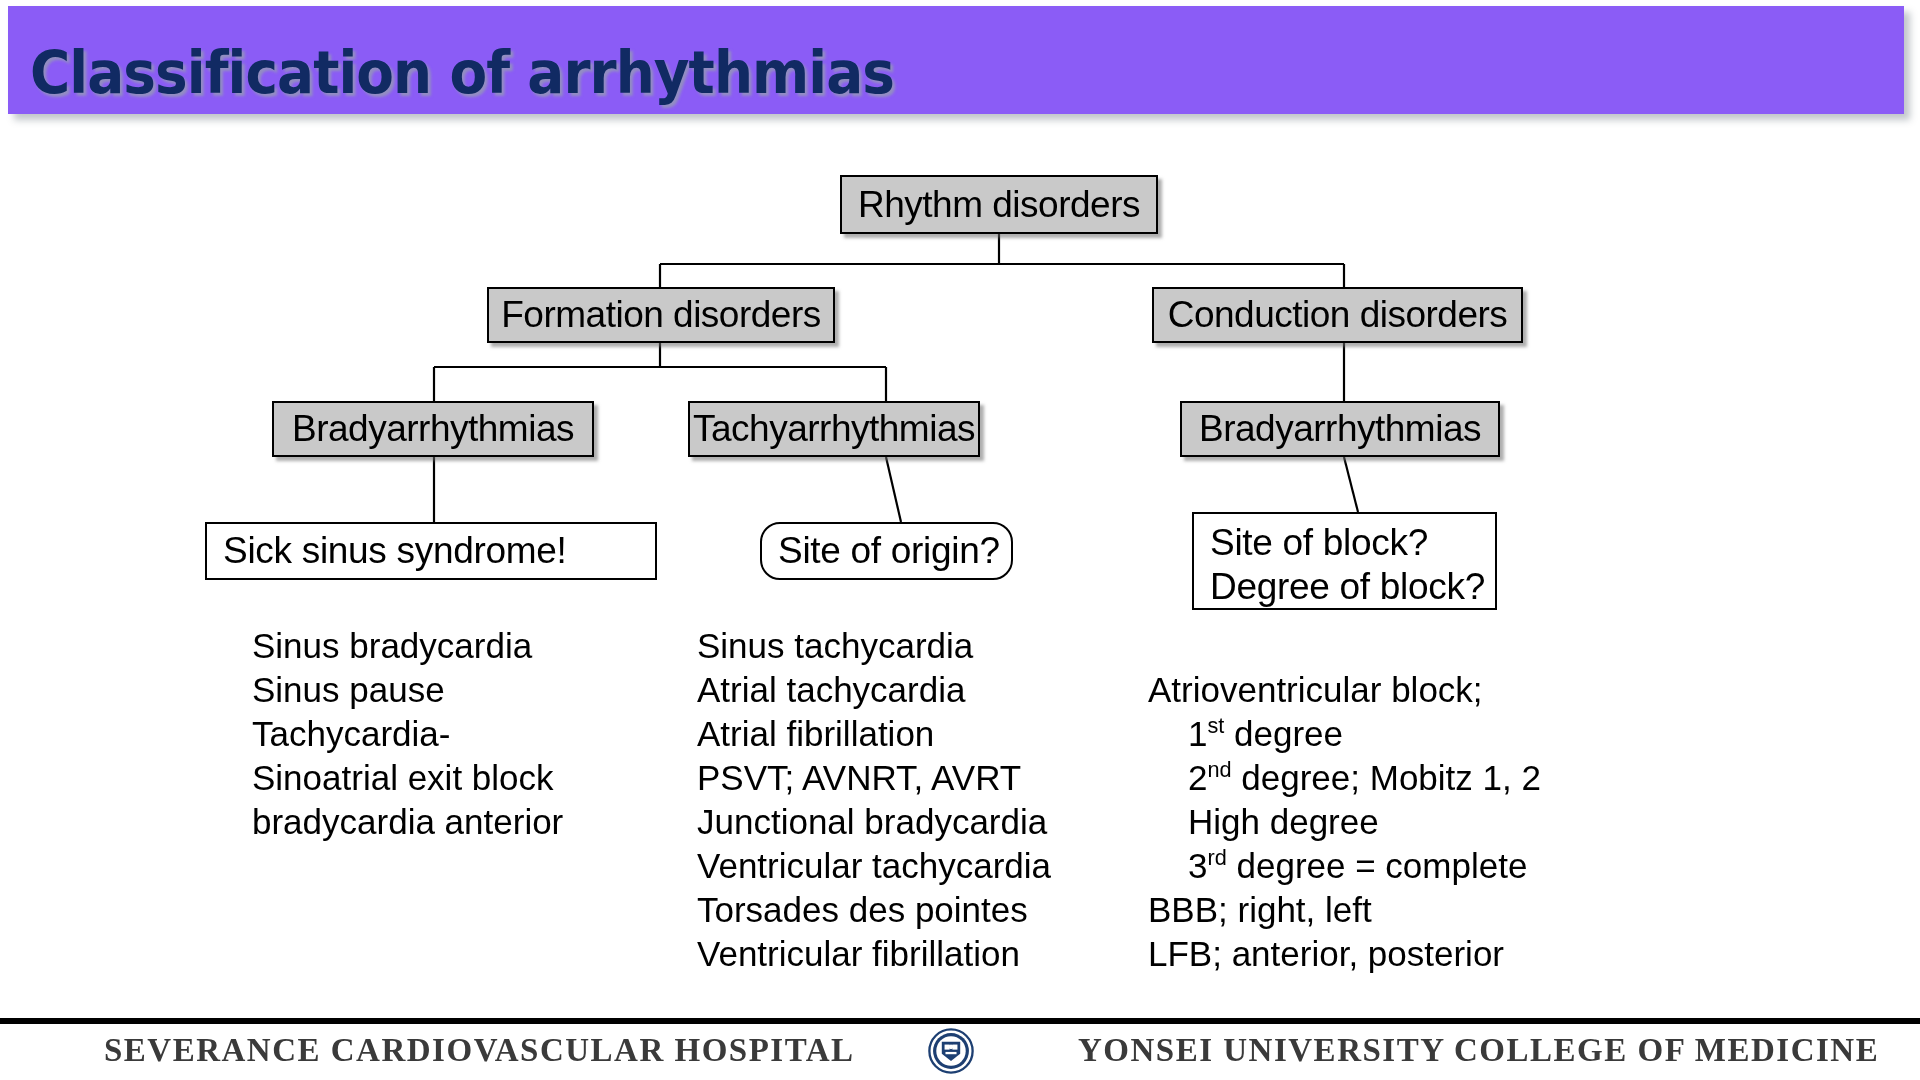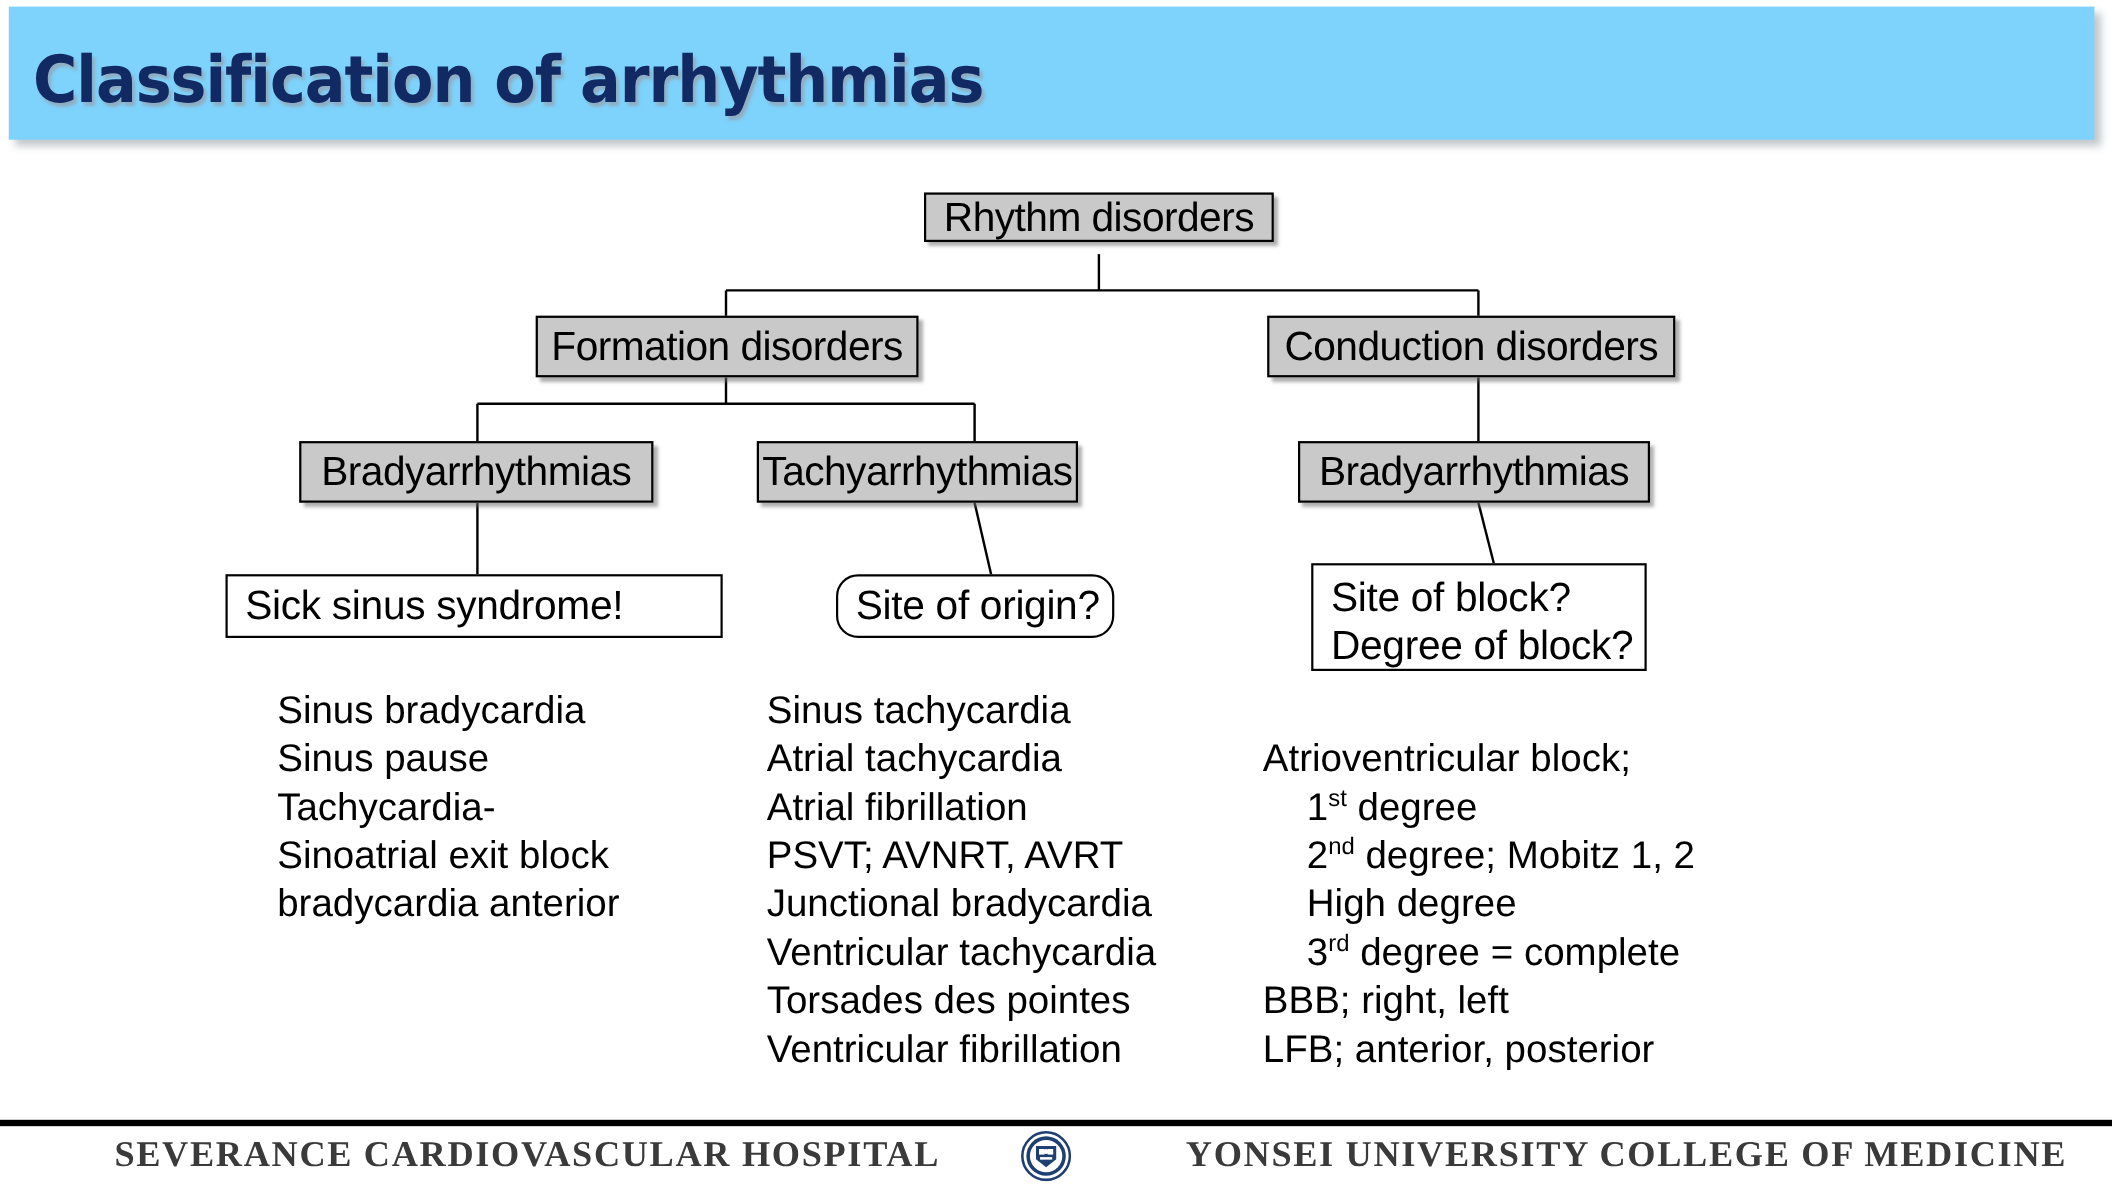--- a/index.html
+++ b/index.html
@@ -14,22 +14,22 @@
     overflow: hidden;
     font-family: "Liberation Sans", sans-serif;
   }
 
   
   #title-banner {
     position: absolute;
     left: 8px;
     top: 6px;
     width: 1896px;
-    height: 121px;
-    background: #7dd3fc;
+    height: 108px;
+    background: #8b5cf6;
     box-shadow: 6px 6px 7px rgba(120,130,140,0.45);
     box-sizing: border-box;
   }
   #title-text {
     position: absolute;
     left: 22px;
     top: 32px;
     font-size: 59px;
     font-weight: bold;
     color: #112a63;
@@ -114,20 +114,21 @@
     height: 6px;
     background: #000000;
   }
   #footer {
     position: absolute;
     left: 0;
     top: 1024px;
     width: 1920px;
     height: 56px;
     background: #ffffff;
+    border-radius: 16px;
   }
   .footer-text {
     position: absolute;
     top: 8px;
     font-family: "Liberation Serif", serif;
     font-size: 33px;
     font-weight: bold;
     color: #3a3a3a;
     letter-spacing: 1.5px;
     white-space: nowrap;
@@ -170,21 +171,21 @@
       <path d="M 434,457 L 434,522"></path>
 
       <path d="M 886,457 L 901,522"></path>
 
       <path d="M 1344,343 L 1344,410"></path>
 
       <path d="M 1344,457 L 1358,512"></path>
     </g>
   </svg>
 
-  <div class="node gray" style="left:840px; top:175px; width:318px; height:45px;">
+  <div class="node gray" style="left:840px; top:175px; width:318px; height:59px;">
     <span>Rhythm disorders</span>
   </div>
 
   <div class="node gray" style="left:487px; top:287px; width:348px; height:56px;">
     <span>Formation disorders</span>
   </div>
   <div class="node gray" style="left:1152px; top:287px; width:371px; height:56px;">
     <span>Conduction disorders</span>
   </div>
 

